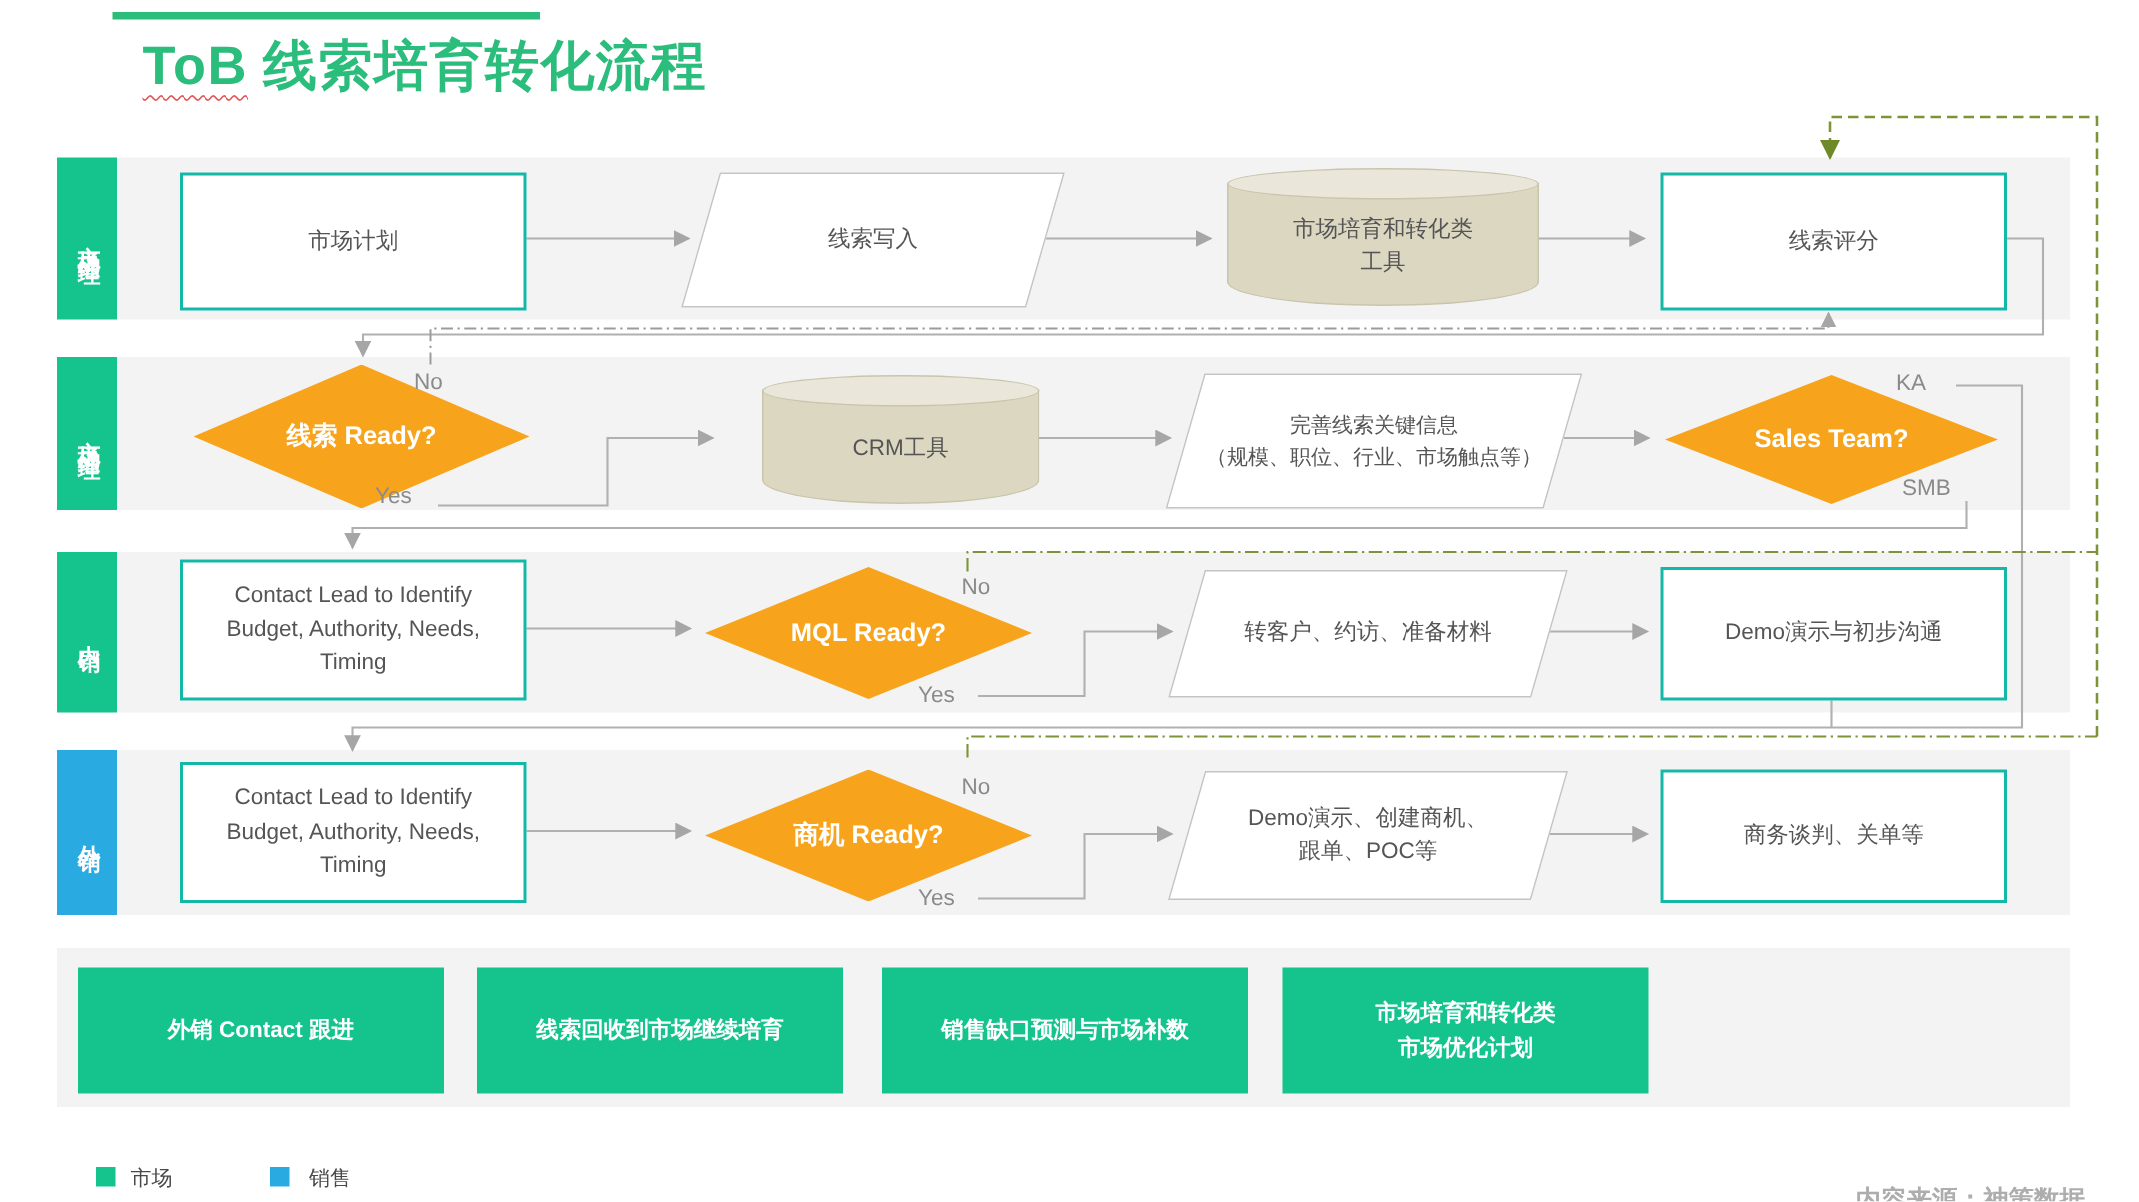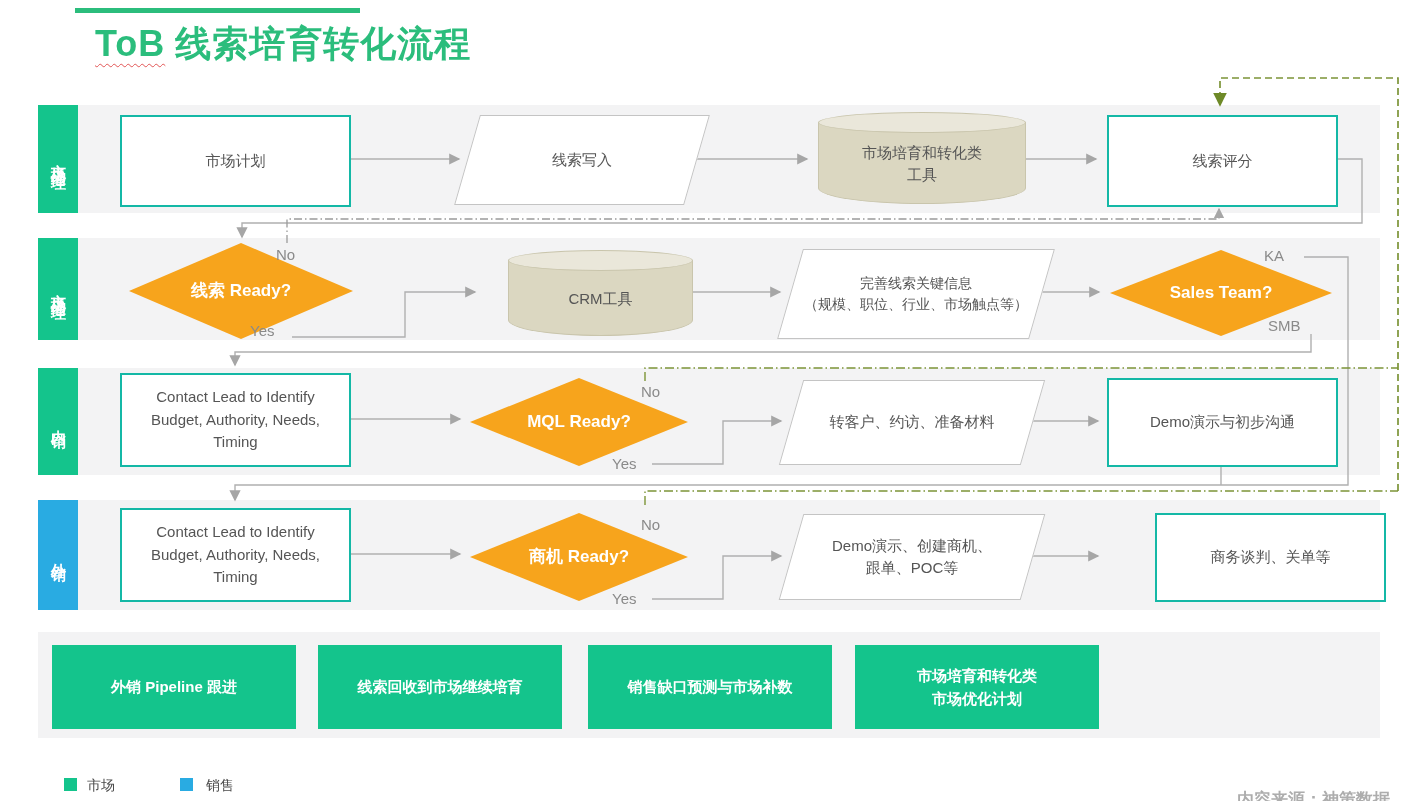--- a/index.html
+++ b/index.html
@@ -133,32 +133,32 @@
   <div class="node rect" style="left:1107px;top:378px;width:227px;height:85px;">Demo演示与初步沟通</div>
 
   <div class="node rect" style="left:120px;top:508px;width:227px;height:90px;">Contact Lead  to Identify
 Budget, Authority, Needs,
 Timing</div>
   <div class="node diamond" style="left:470px;top:513px;width:218px;height:88px;">商机 Ready?</div>
   <div class="para" style="left:791px;top:514px;width:240px;height:84px;">
     <div class="para-inner">Demo演示、创建商机、
 跟单、POC等</div>
   </div>
-  <div class="node rect" style="left:1107px;top:513px;width:227px;height:85px;margin-left:48px;">商务谈判、关单等</div>
+  <div class="node rect" style="left:1107px;top:513px;width:227px;height:85px;">商务谈判、关单等</div>
 
   <span class="edge-label" style="left:276px;top:246px;">No</span>
   <span class="edge-label" style="left:250px;top:322px;">Yes</span>
   <span class="edge-label" style="left:1264px;top:247px;">KA</span>
   <span class="edge-label" style="left:1268px;top:317px;">SMB</span>
   <span class="edge-label" style="left:641px;top:383px;">No</span>
   <span class="edge-label" style="left:612px;top:455px;">Yes</span>
   <span class="edge-label" style="left:641px;top:516px;">No</span>
   <span class="edge-label" style="left:612px;top:590px;">Yes</span>
 
-  <div class="btn" style="left:52px;top:645px;width:244px;height:84px;">外销 Pipeline 跟进</div>
+  <div class="btn" style="left:52px;top:645px;width:244px;height:84px;">外销 Contact 跟进</div>
   <div class="btn" style="left:588px;top:645px;width:244px;height:84px;">销售缺口预测与市场补数</div>
   <div class="btn" style="left:318px;top:645px;width:244px;height:84px;">线索回收到市场继续培育</div>
   <div class="btn" style="left:855px;top:645px;width:244px;height:84px;">市场培育和转化类
 市场优化计划</div>
 
   <div class="legend-swatch" style="left:64px;top:778px;background:#14C48C;"></div>
   <span class="legend-label" style="left:87px;top:777px;">市场</span>
   <div class="legend-swatch" style="left:180px;top:778px;background:#29ABE2;"></div>
   <span class="legend-label" style="left:206px;top:777px;">销售</span>
 

